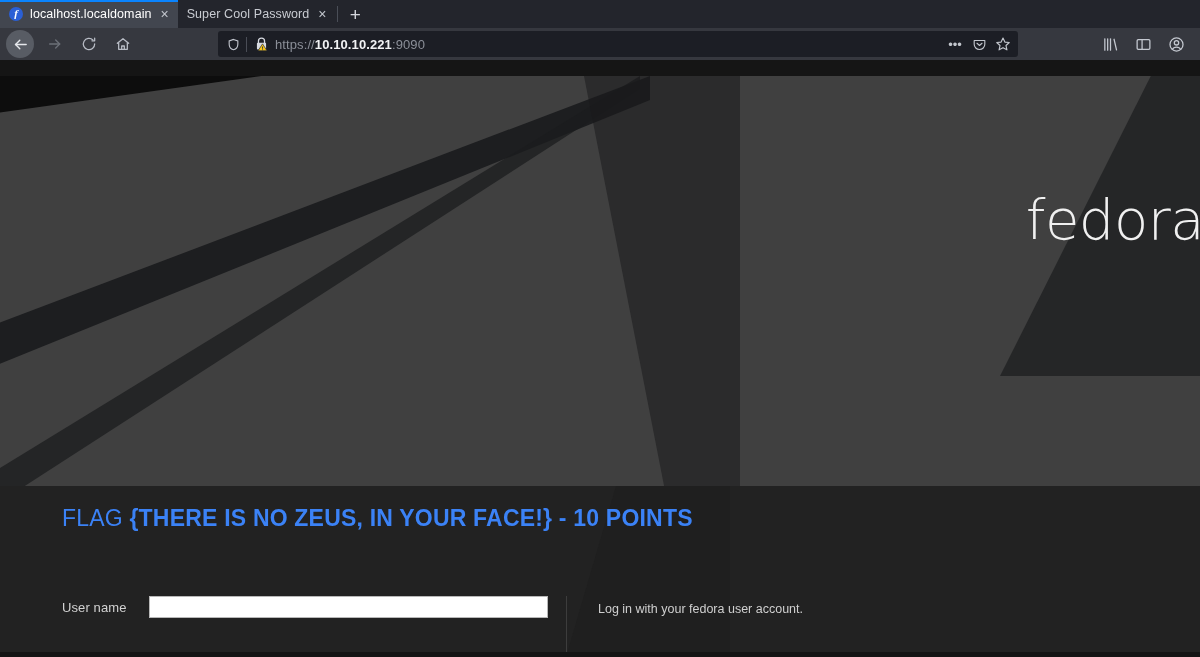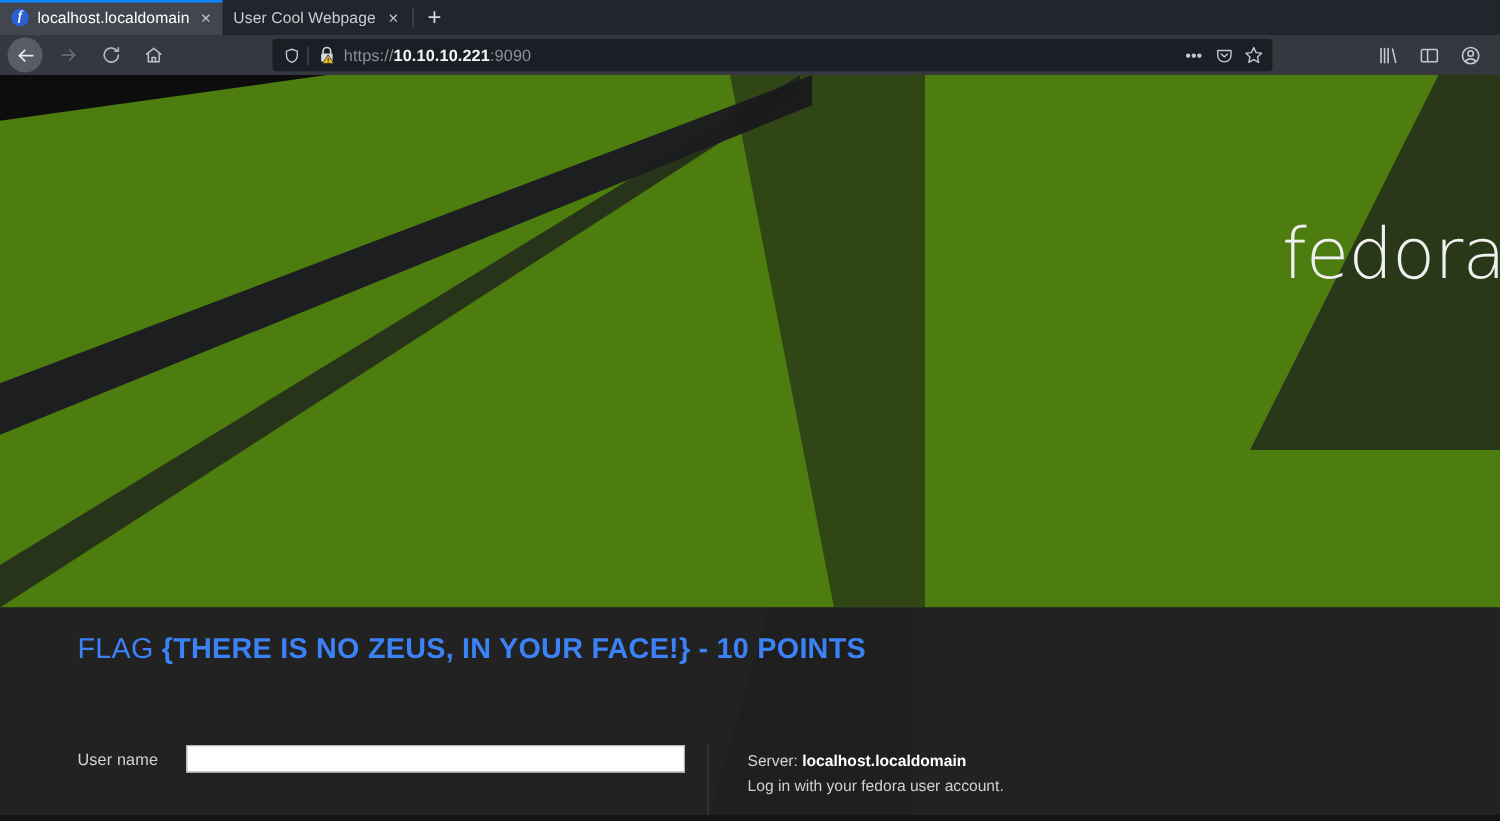--- a/index.html
+++ b/index.html
@@ -212,23 +212,23 @@
   .page {
     flex: 1 1 auto;
     position: relative;
     background: #151515;
     overflow: hidden;
   }
 
   
   .hero {
     position: absolute;
-    left: 0; top: 0; right: 0;
+    left: 0; top: 16px; right: 0;
     height: 426px;
-    background: #4d7c0f;
+    background: #404040;
     overflow: hidden;
   }
   .hero .shape-a {
     position: absolute;
     left: -10px; top: -4px;
     width: 300px; height: 42px;
     background: #0d0d0d;
     clip-path: polygon(0 0, 100% 0, 0 100%);
   }
   .hero .shape-b {
@@ -371,21 +371,21 @@
 
   <div class="tabbar">
 
     <div class="tab active">
       <span class="favicon"></span>
       <span class="tab-title">localhost.localdomain</span>
       <span class="tab-close">×</span>
     </div>
 
     <div class="tab inactive">
-      <span class="tab-title">User Cool Webpage</span>
+      <span class="tab-title">Super Cool Password</span>
       <span class="tab-close">×</span>
     </div>
 
     <div class="tab-sep"></div>
 
     <div class="newtab">+</div>
   </div>
 
   <div class="navbar">
 
@@ -498,20 +498,19 @@
       <div class="login-form">
         <div class="frow">
           <label class="flabel">User name</label>
           <input class="ftext" type="text" value="" style="">
         </div>
       </div>
 
       <div class="vdivider"></div>
 
       <div class="server-info">
-        <div><span>Server: </span><span class="srv-name">localhost.localdomain</span></div>
         <div class="srv-hint">Log in with your fedora user account.</div>
       </div>
     </div>
 
     <div class="bottom-strip"></div>
   </div>
 </div>
 
 </body></html>

